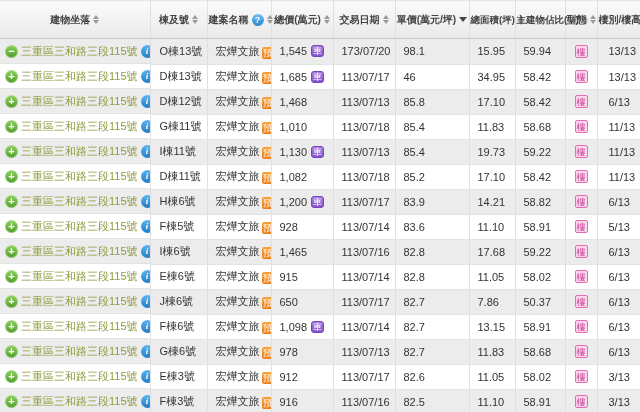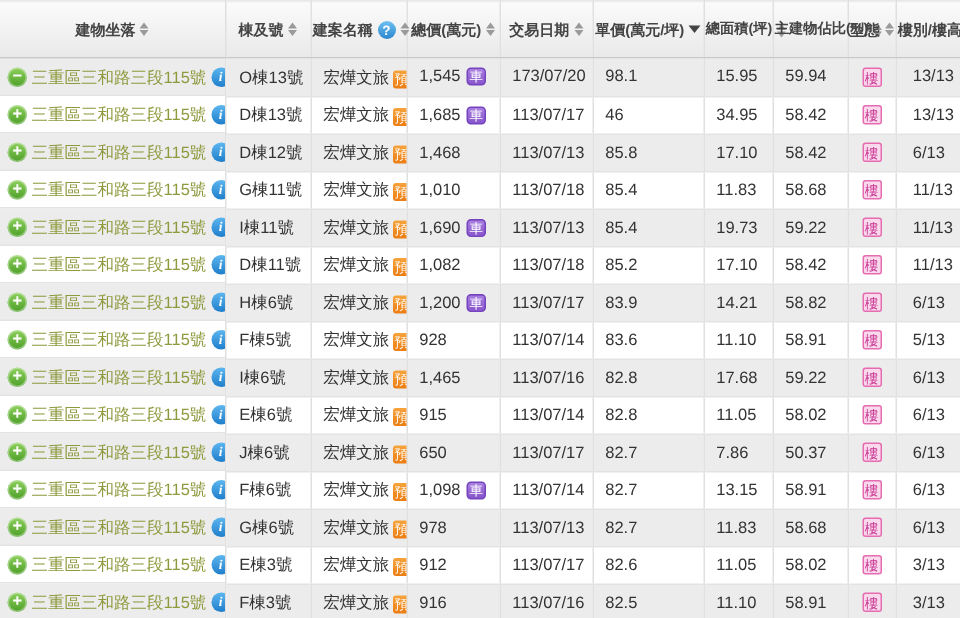--- a/index.html
+++ b/index.html
@@ -314,21 +314,21 @@
         </td>
         <td class="c-building">I棟11號</td>
         <td>
           <span class="cellflex">
             <span>宏燁文旅</span>
             <span class="badge-orange">預</span>
           </span>
         </td>
         <td>
           <span class="cellflex">
-            <span>1,690</span>
+            <span>1,130</span>
             <span class="badge-purple">車</span>
           </span>
         </td>
         <td>113/07/13</td>
         <td>85.4</td>
         <td>19.73</td>
         <td>59.22</td>
         <td class="c-type"><span class="badge-pink">樓</span></td>
         <td class="c-floor">11/13</td>
       </tr>

